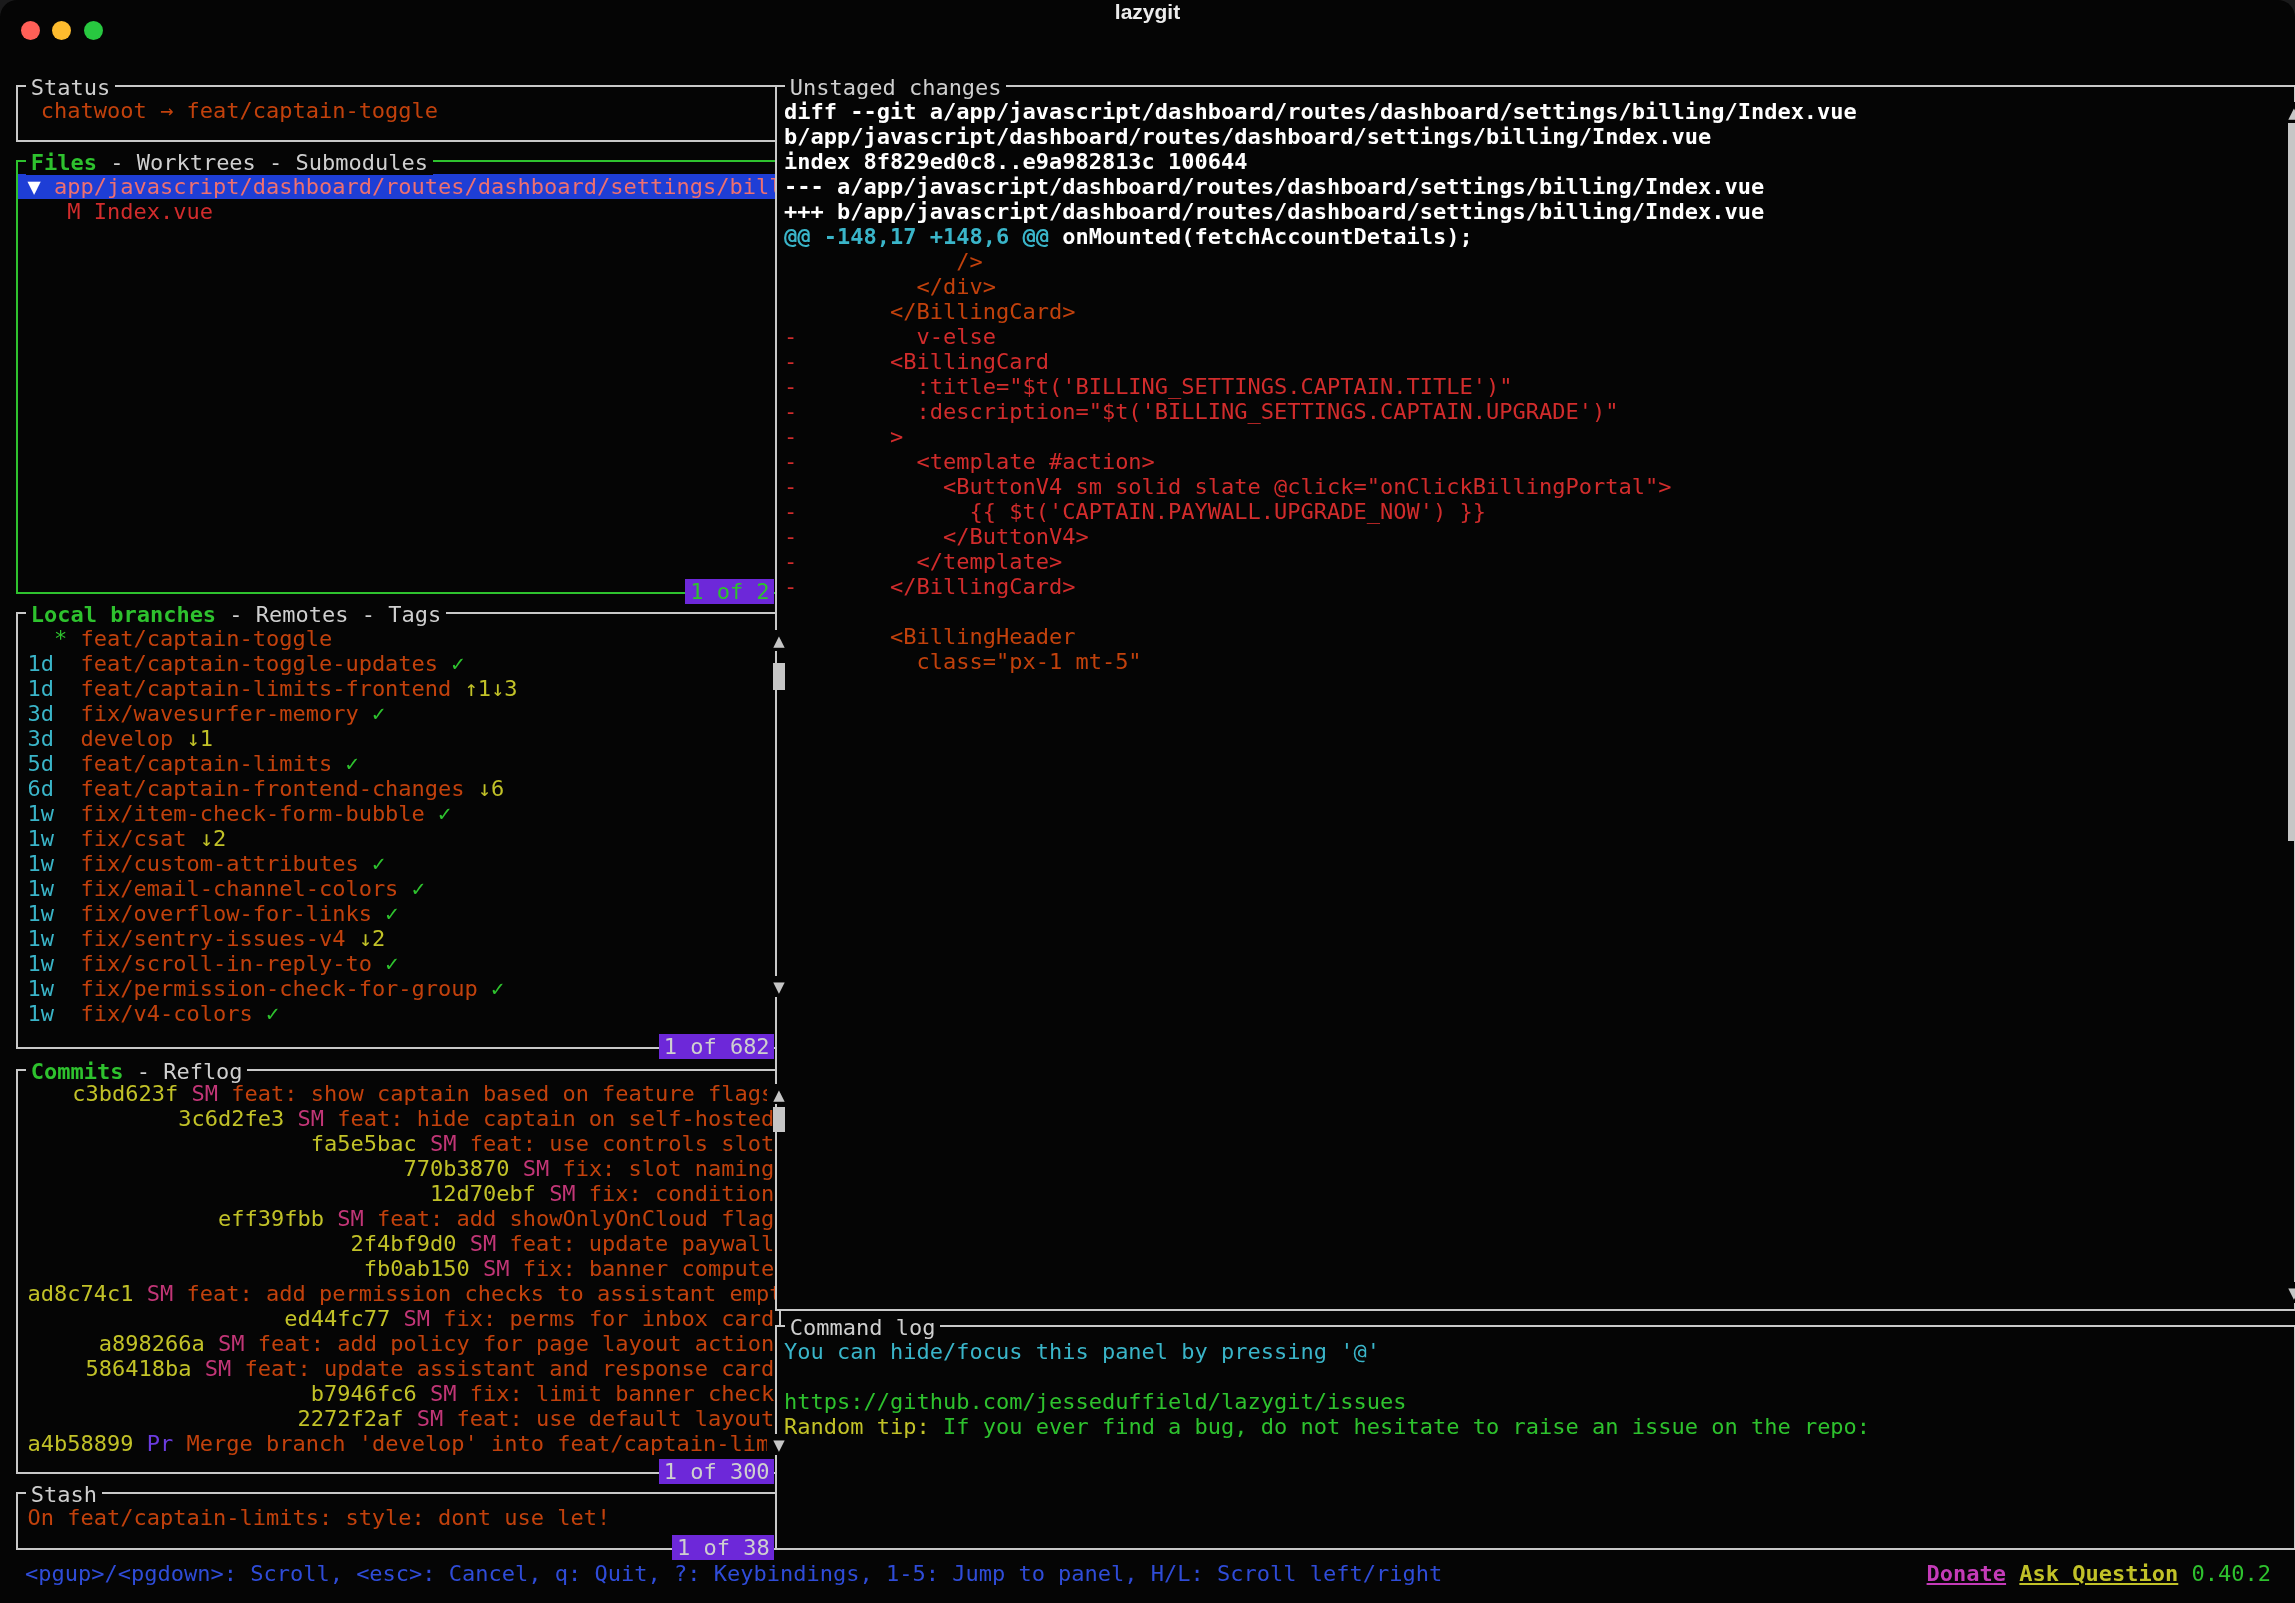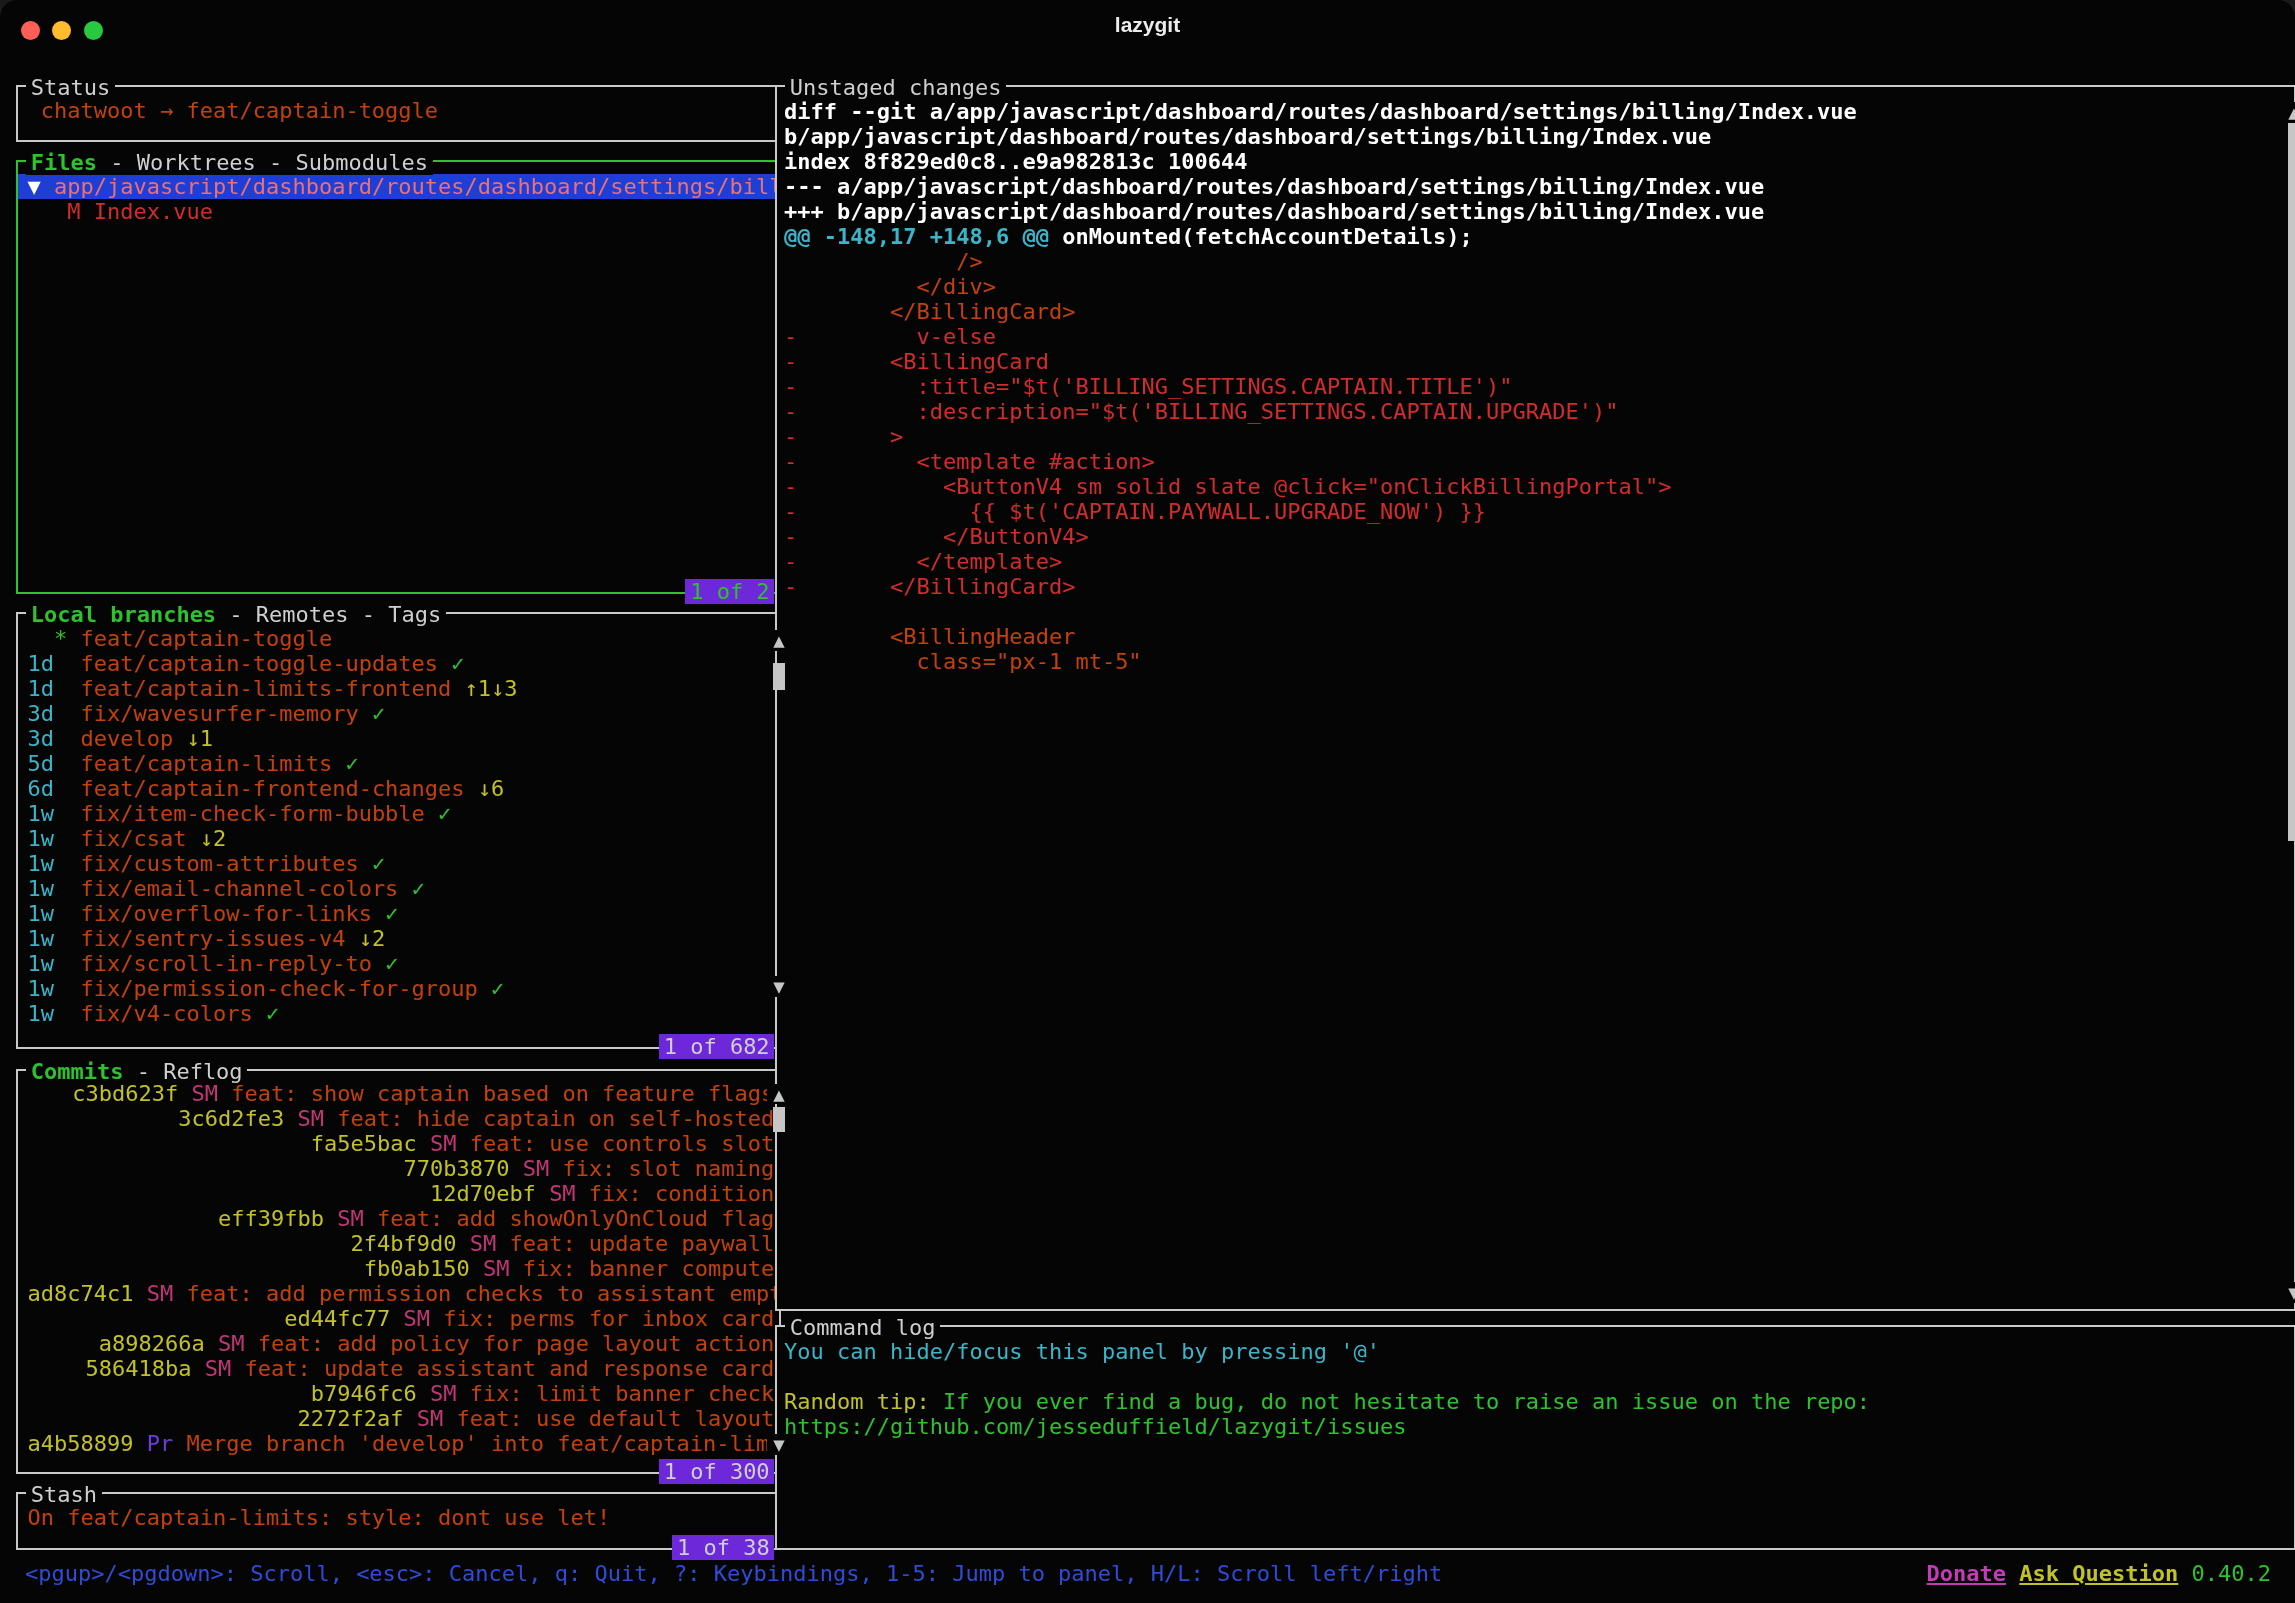--- a/index.html
+++ b/index.html
@@ -1,17 +1,17 @@
 <!DOCTYPE html>
 <html style="font-size:12.6px"><head>
 <meta charset="utf-8">
 <style>
   html,body{margin:0;padding:0;width:2295px;height:1603px;background:#1a1a1b;overflow:hidden;}
   .window{position:absolute;inset:0;background:#050505;border-radius:17.3px 17.3px 0 0;}
-  .titlebar{position:absolute;top:0;left:0;right:0;height:50px;display:flex;align-items:center;justify-content:center;}
+  .titlebar{position:absolute;top:0;left:0;right:0;height:50px;display:flex;justify-content:center;}
   .tl{position:absolute;top:20.5px;width:19px;height:19px;border-radius:50%;}
   .tl.red{left:20.5px;background:#ff5f57;}
   .tl.yel{left:52px;background:#febc2e;}
   .tl.grn{left:84px;background:#28c840;}
   .win-title{font-family:"Liberation Sans",sans-serif;font-weight:bold;font-size:21px;color:#ececec;}
 
   .term{font-family:"DejaVu Sans Mono",monospace;font-size:22px;color:#d8d8d8;}
   .panel{position:absolute;border:2.4px solid #c9c9c9;background:#050505;padding-left:14px;}
   .panel.active{border-color:#2ec22e;}
   .pbody{position:absolute;inset:0;overflow:hidden;padding-top:12px;}
@@ -160,22 +160,22 @@
     <span class="sb-arrow" style="top:15px;">▲</span>
     <div class="sb-thumb" style="top:35px;height:719px;"></div>
     <span class="sb-arrow" style="top:1195px;">▼</span>
   </div>
 
   <div class="panel diffpad" style="left:775px;top:1325px;width:1503px;height:221px;">
     <div class="ptitle"><span class="seg fg2">Command log</span></div>
     <div class="pbody">
         <div class="trow"><span class="seg cyan">You can hide/focus this panel by pressing '@'</span></div>
         <div class="trow"></div>
+        <div class="trow"><span class="seg green">https://github.com/jesseduffield/lazygit/issues</span></div>
         <div class="trow"><span class="seg yellow">Random tip:</span><span class="seg green"> If you ever find a bug, do not hesitate to raise an issue on the repo:</span></div>
-        <div class="trow"><span class="seg green">https://github.com/jesseduffield/lazygit/issues</span></div>
       </div>
   </div>
 
   <div class="helpbar"><span class="seg blue">&lt;pgup&gt;/&lt;pgdown&gt;: Scroll, &lt;esc&gt;: Cancel, q: Quit, ?: Keybindings, 1-5: Jump to panel, H/L: Scroll left/right</span></div>
   <div class="helpbar-right"><span class="seg donate u b">Donate</span><span class="seg fg"> </span><span class="seg yellow u b">Ask Question</span><span class="seg green"> 0.40.2</span></div>
 
 </div>
 
 
 </body></html>

